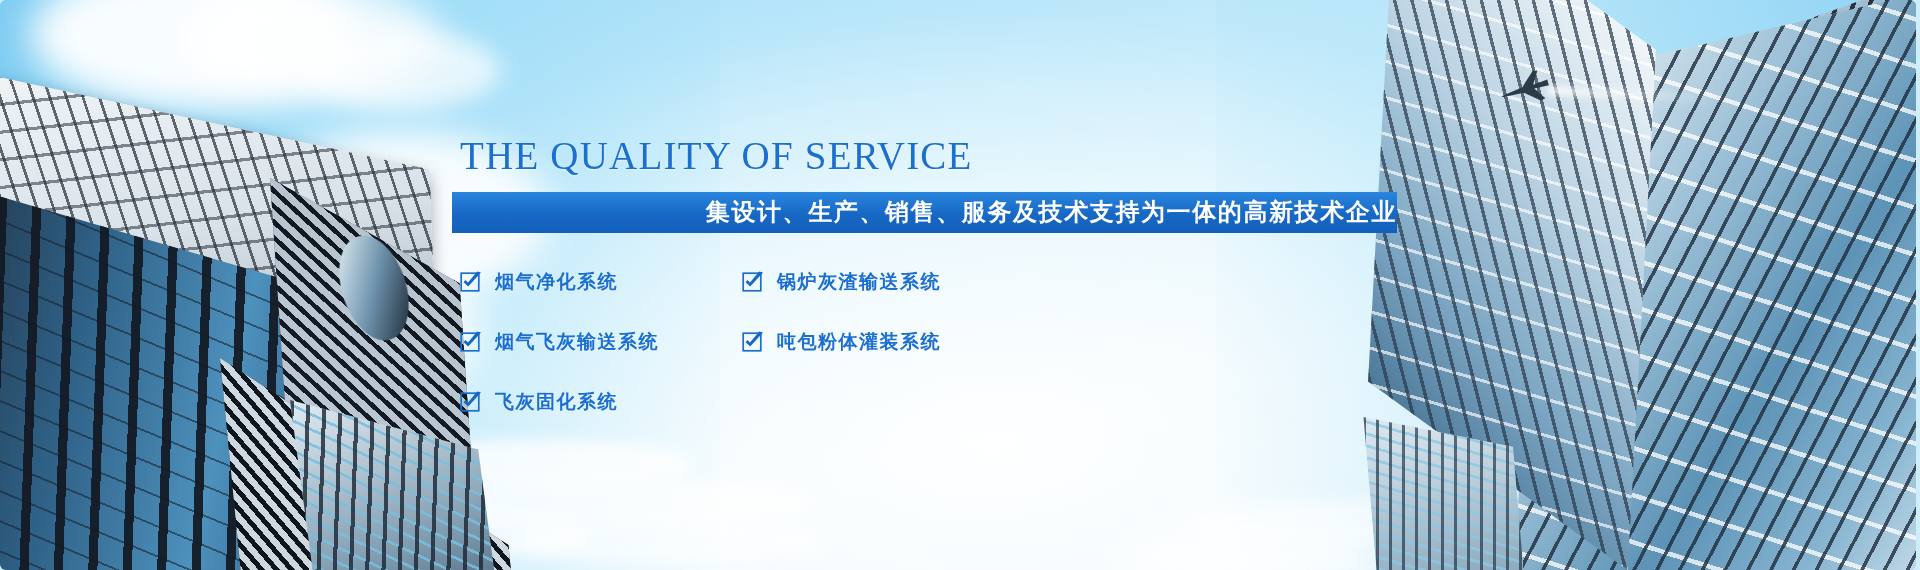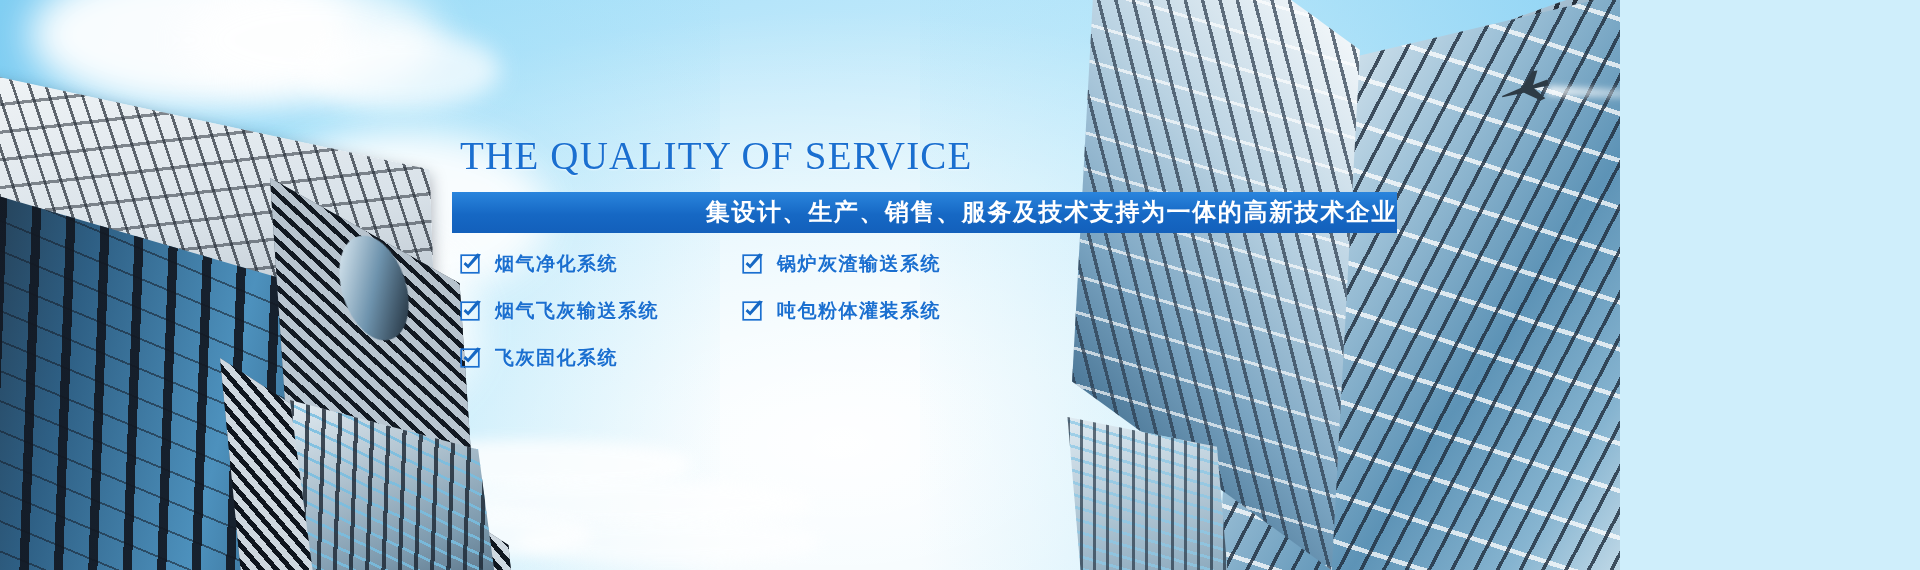--- a/index.html
+++ b/index.html
@@ -1,20 +1,21 @@
 <!DOCTYPE html>
 <html><head>
 <meta charset="utf-8">
 <style>
   * { margin:0; padding:0; box-sizing:border-box; }
   html,body { width:1920px; height:570px; overflow:hidden; background:#cfeefb; }
 
   .hero{
-    position:relative; width:1620px; height:570px; overflow:hidden;
+    position:relative; width:1916px; height:570px; overflow:hidden;
     font-family:"Liberation Sans","DejaVu Sans",sans-serif;
+    border-radius:6px;
   }
 
   
   .sky{
     position:absolute; inset:0;
     background:
       radial-gradient(ellipse 1100px 620px at 52% 78%, rgba(255,255,255,.96) 0%, rgba(255,255,255,.55) 38%, rgba(255,255,255,0) 70%),
       linear-gradient(168deg, #9fdcf7 0%, #b6e5fa 18%, #d4f1fc 44%, #e9f8fd 66%, #dff4fd 85%, #cdecfa 100%);
   }
   .sky-tint-l{
@@ -136,22 +137,22 @@
     margin-top:14px; width:945px; height:41px;
     background:linear-gradient(180deg,#2a85dd 0%, #1668c4 55%, #1360bb 100%);
     display:flex; align-items:center;justify-content:flex-end;
   }
   .subbar-text{
     color:#ffffff; font-size:24px; font-weight:700; letter-spacing:1.6px;
     padding-left:18px; white-space:nowrap;
   }
 
   .features{
-    margin-top:18px; display:flex; flex-wrap:wrap;
-    width:760px; row-gap:21px;
+    margin-top:36px; display:flex; flex-wrap:wrap;
+    width:760px; row-gap:34px;
   }
   .feature{ display:flex; align-items:center; width:282px; padding-left:8px; }
   .feature.col2{ width:300px; }
   .chk{ width:20px; height:20px; flex:0 0 20px; position:relative; }
   .chk svg{ display:block; overflow:visible; }
   .feature-label{
     margin-left:15px; font-size:19px; font-weight:700; color:#1a6fd0;
     letter-spacing:1.5px; white-space:nowrap;
     text-shadow:0 1px 1px rgba(255,255,255,.55);
   }

